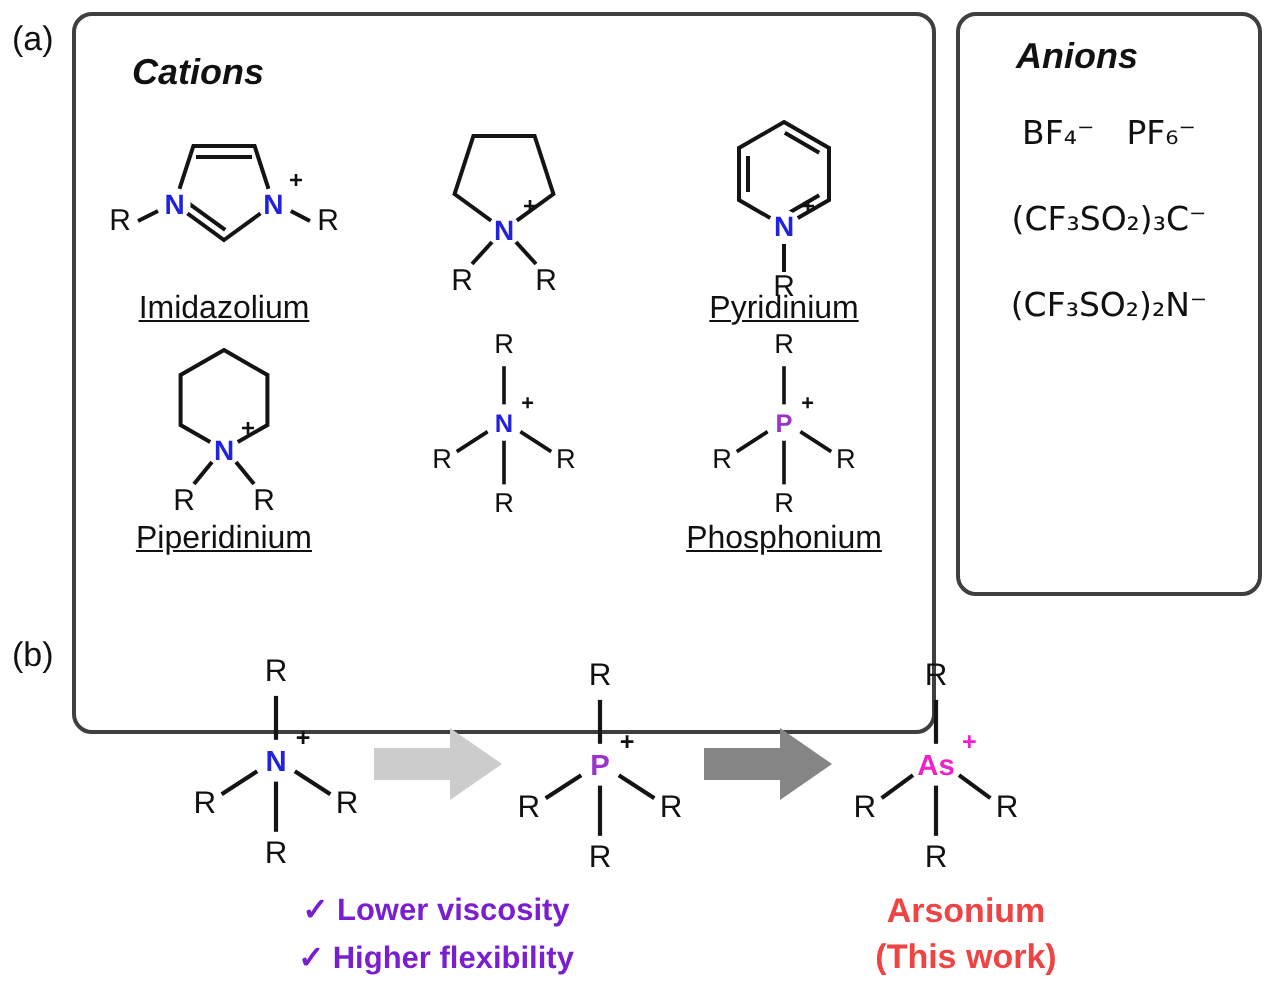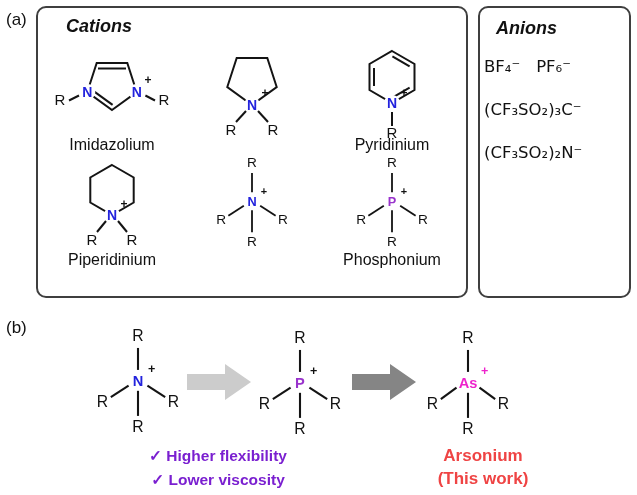--- a/index.html
+++ b/index.html
@@ -4,31 +4,31 @@
 <style>
   html,body { margin:0; padding:0; background:#ffffff; }
   body { width:637px; height:495px; font-family:"Liberation Sans",sans-serif; color:#111; }
   .stage { position:relative; width:637px; height:495px; background:#fff; overflow:hidden; }
 
   .panel-label { position:absolute; font-size:17px; color:#111; }
   .label-a { left:6px; top:10px; }
   .label-b { left:6px; top:318px; }
 
   .box { position:absolute; border:2px solid #3f3f3f; border-radius:10px; box-sizing:border-box; background:#fff; }
-  .cations-box { left:36px; top:6px; width:432px; height:292px; padding:6px 4px 0 4px; }
+  .cations-box { left:36px; top:6px; width:432px; height:361px; padding:16px 4px 0 4px; }
   .anions-box  { left:478px; top:6px; width:153px; height:292px; padding:8px 4px; }
 
   .box-title { font-style:italic; font-weight:bold; font-size:18px; margin:2px 0 0 24px; }
-  .anions-box .box-title { margin-left:12px; }
+  .anions-box .box-title { }
 
   .cation-grid { display:grid; grid-template-columns:repeat(3,1fr); margin-top:2px; }
   .cation-cell { display:flex; flex-direction:column; align-items:center; margin:0; }
-  .cation-name { font-size:16px; margin-top:-3px; }
-
-  .anion-row { display:flex; gap:16px; margin-top:24px;
+  .cation-name { font-size:16px; margin-top:-3px;text-decoration:underline; }
+
+  .anion-row { display:flex; justify-content:center; gap:16px; margin-top:24px;
                font-size:16.5px; font-family:"DejaVu Sans",sans-serif; }
   .anion-row.first { margin-top:18px; }
 
   svg { display:block; }
   svg text { font-family:"Liberation Sans",sans-serif; }
   .ring { fill:none; stroke:#141414; stroke-width:2; }
   .bond { fill:none; stroke:#141414; stroke-width:2; }
   .atom-bg { fill:#ffffff; }
   .atom { font-weight:bold; font-size:14px; text-anchor:middle; }
   .atom-n  { fill:#2222dd; }
@@ -229,22 +229,22 @@
     </g>
     <text class="atom atom-as" x="60" y="57">As</text>
     <text class="plus plus-as" x="76" y="45">+</text>
     <text class="r-label" x="60" y="14">R</text>
     <text class="r-label" x="26" y="77">R</text>
     <text class="r-label" x="94" y="77">R</text>
     <text class="r-label" x="60" y="101">R</text>
   </svg>
 
   <div class="benefits">
+    <div>✓ Lower viscosity</div>
     <div>✓ Higher flexibility</div>
-    <div>✓ Lower viscosity</div>
   </div>
 
   <div class="result">
     <div>Arsonium</div>
     <div>(This work)</div>
   </div>
 
 </div>
 
 </body></html>

